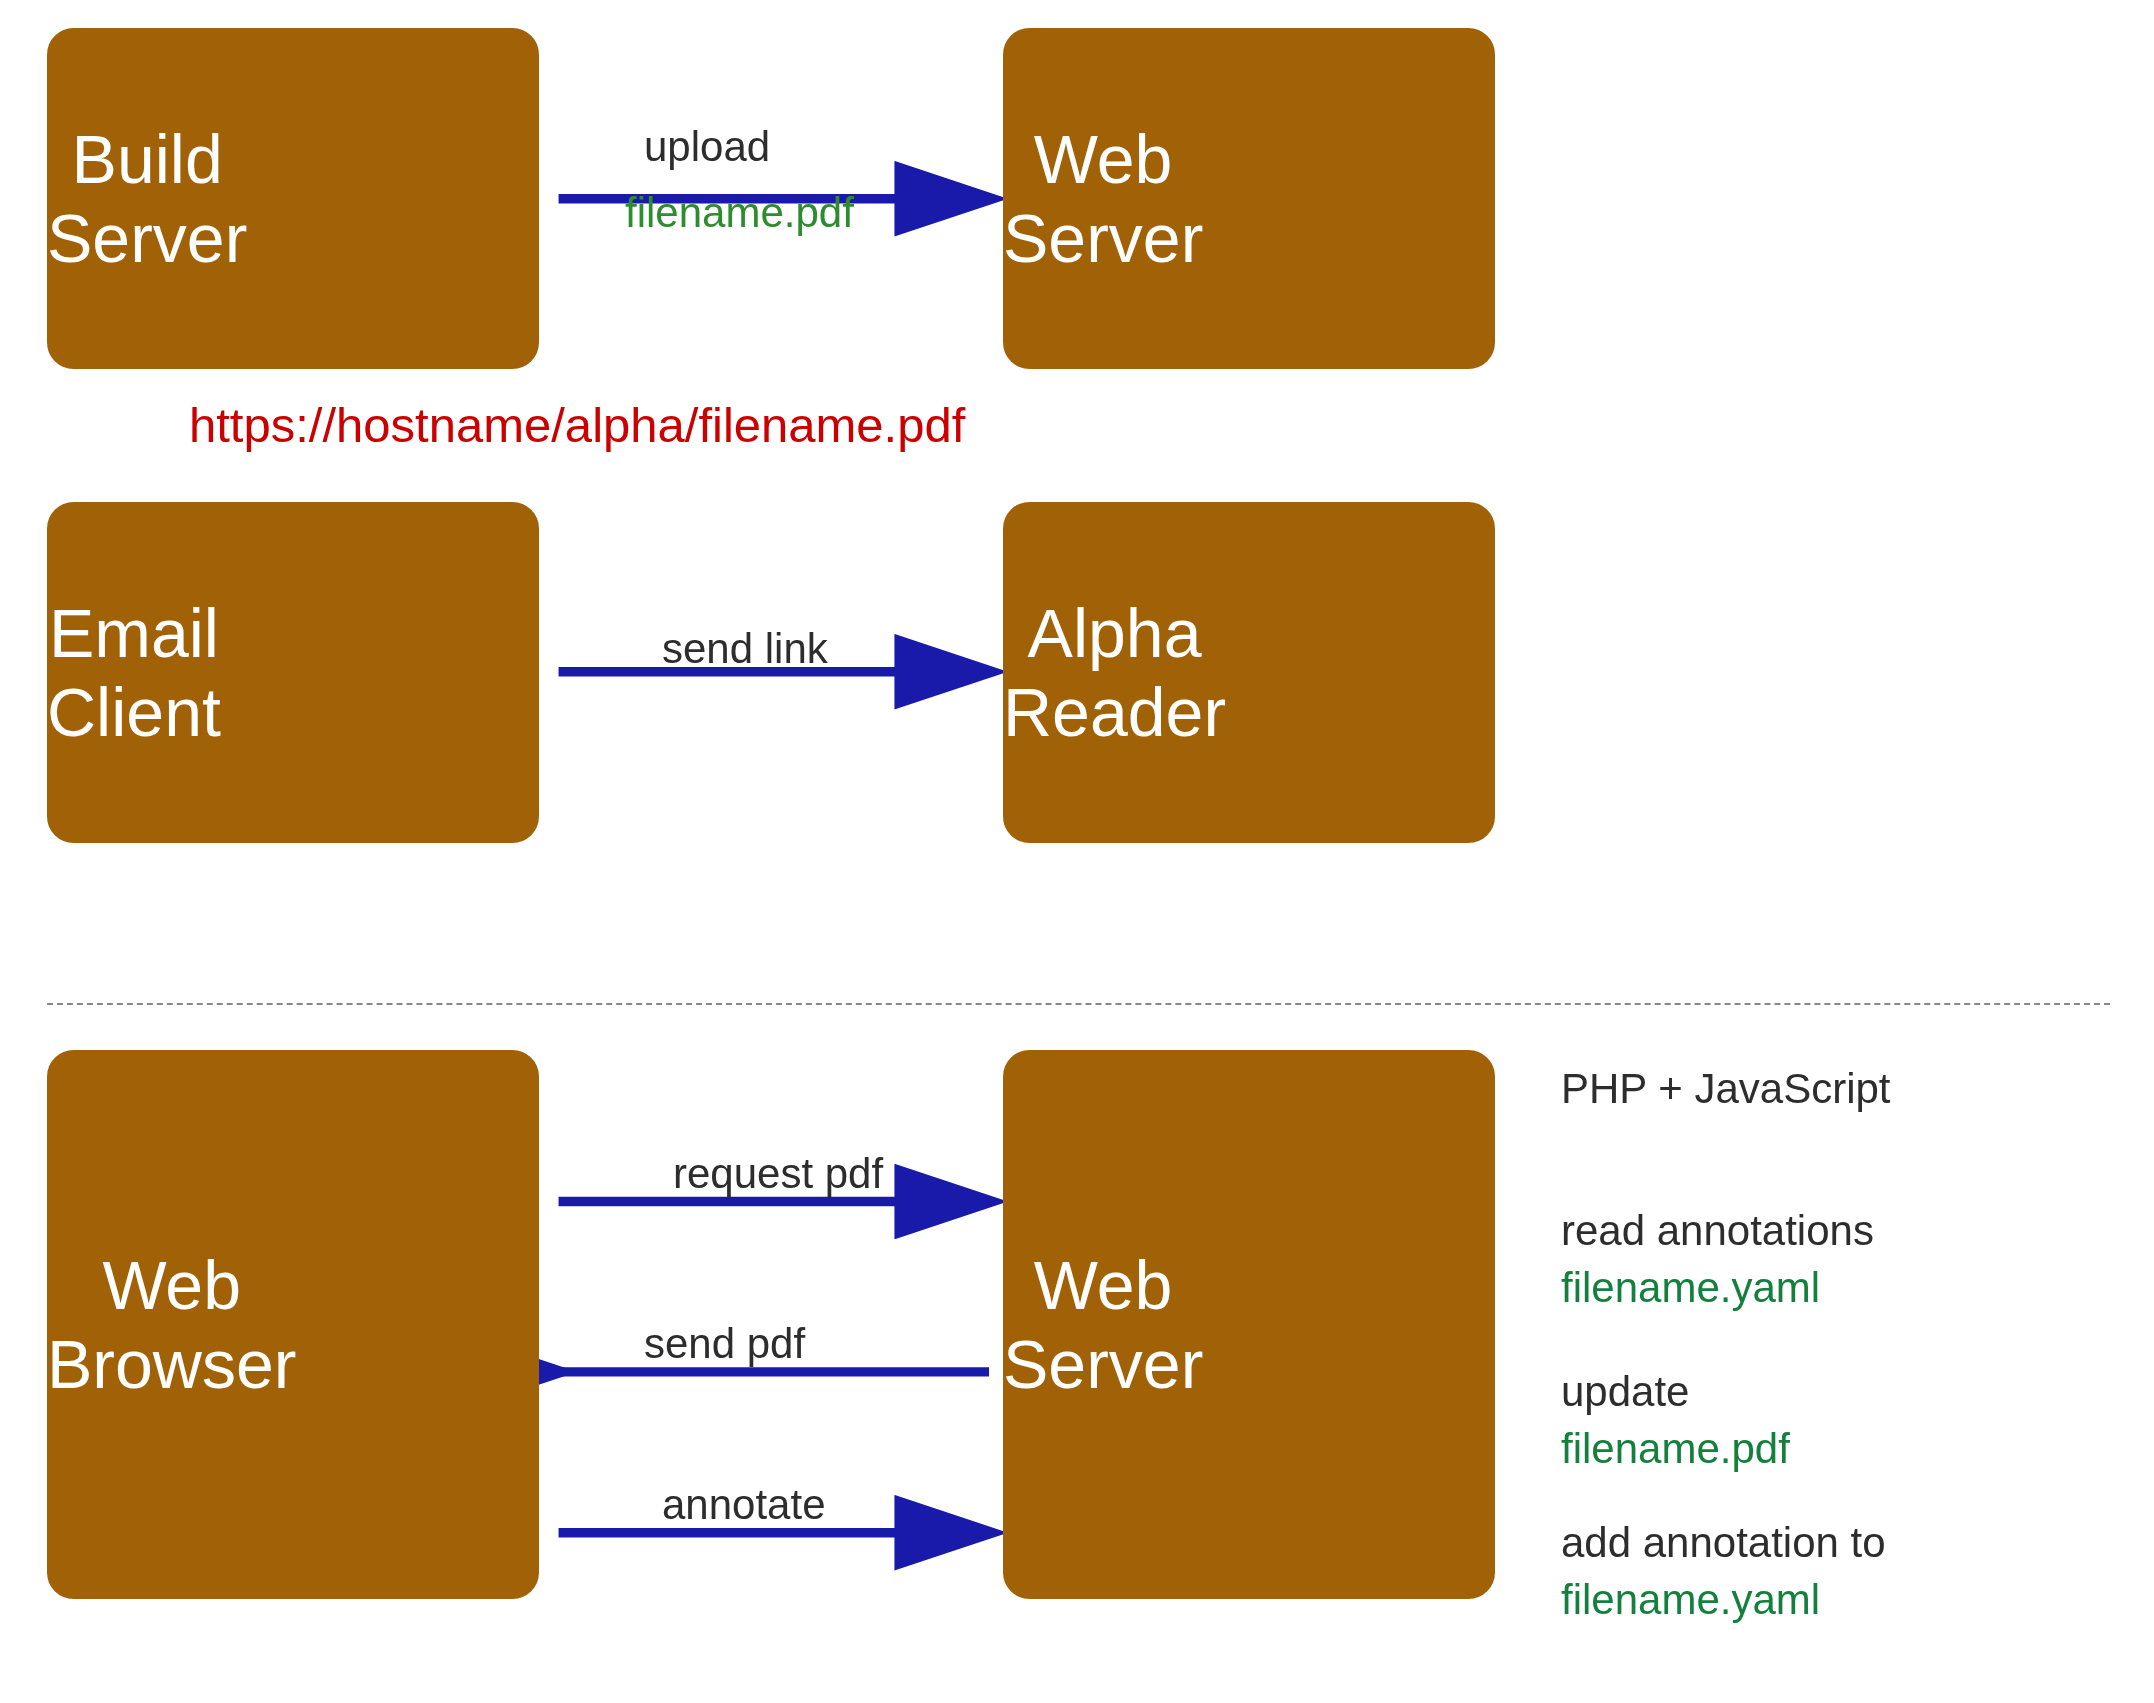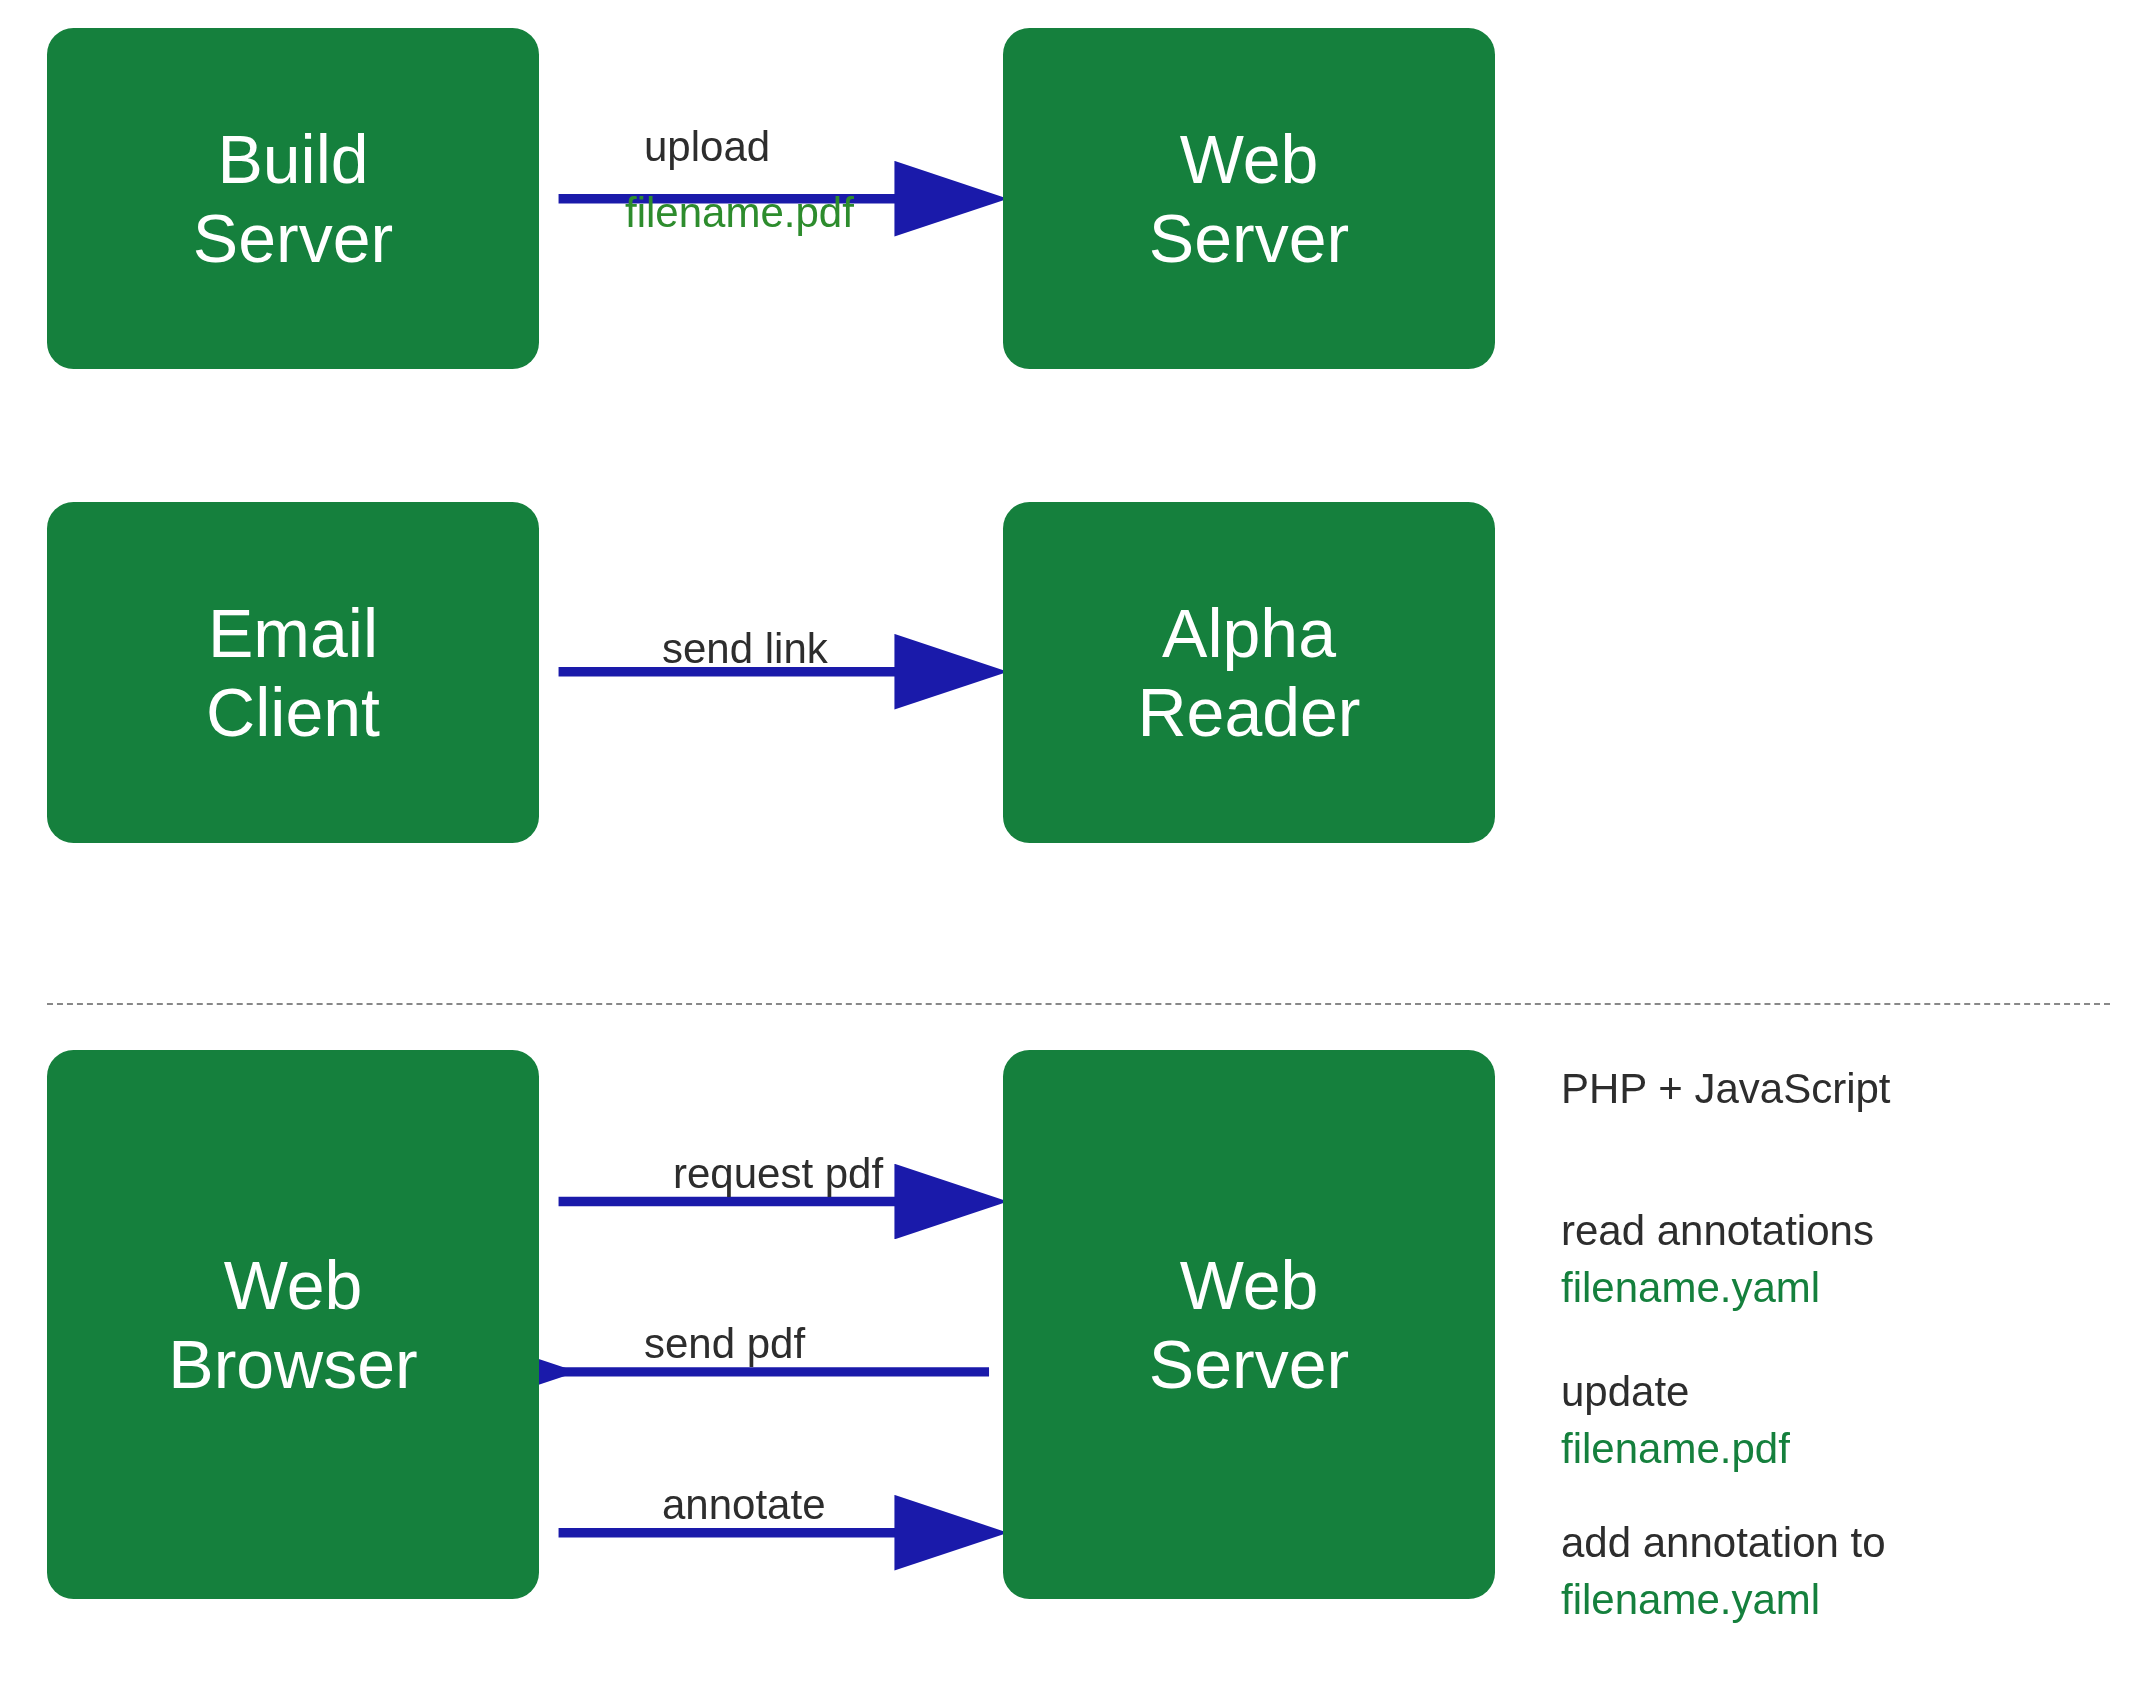--- a/index.html
+++ b/index.html
@@ -15,25 +15,25 @@
 
     .diagram {
       width: 100%;
       height: 100%;
       position: relative;
       padding: 38px 57px;
     }
 
     
     .node {
-      background: #15803d;
+      background: #a16207;
       border-radius: 26.5px;
       display: flex;
       align-items: center;
-      justify-content: center;
+      justify-content: flex-start;
       text-align: center;
       color: #ffffff;
       font-size: 68px;
       font-weight: 400;
       line-height: 1.15;
       position: absolute;
     }
 
     
     .node-build-server {
@@ -173,20 +173,23 @@
 Server</span>
   </div>
 
   <div class="arrow-label" style="left: 644px; top: 123px;">
     <span>upload</span>
   </div>
   <div class="arrow-label arrow-label-green" style="left: 625px; top: 189px;">
     <span>filename.pdf</span>
   </div>
 
+  <div class="url-text" style="left: 189px; top: 397px;">
+    <span>https://hostname/alpha/filename.pdf</span>
+  </div>
 
   <div class="node node-alpha-reader">
     <span style="white-space: pre-line;">Alpha
 Reader</span>
   </div>
 
   <div class="node node-email-client">
     <span style="white-space: pre-line;">Email
 Client</span>
   </div>

